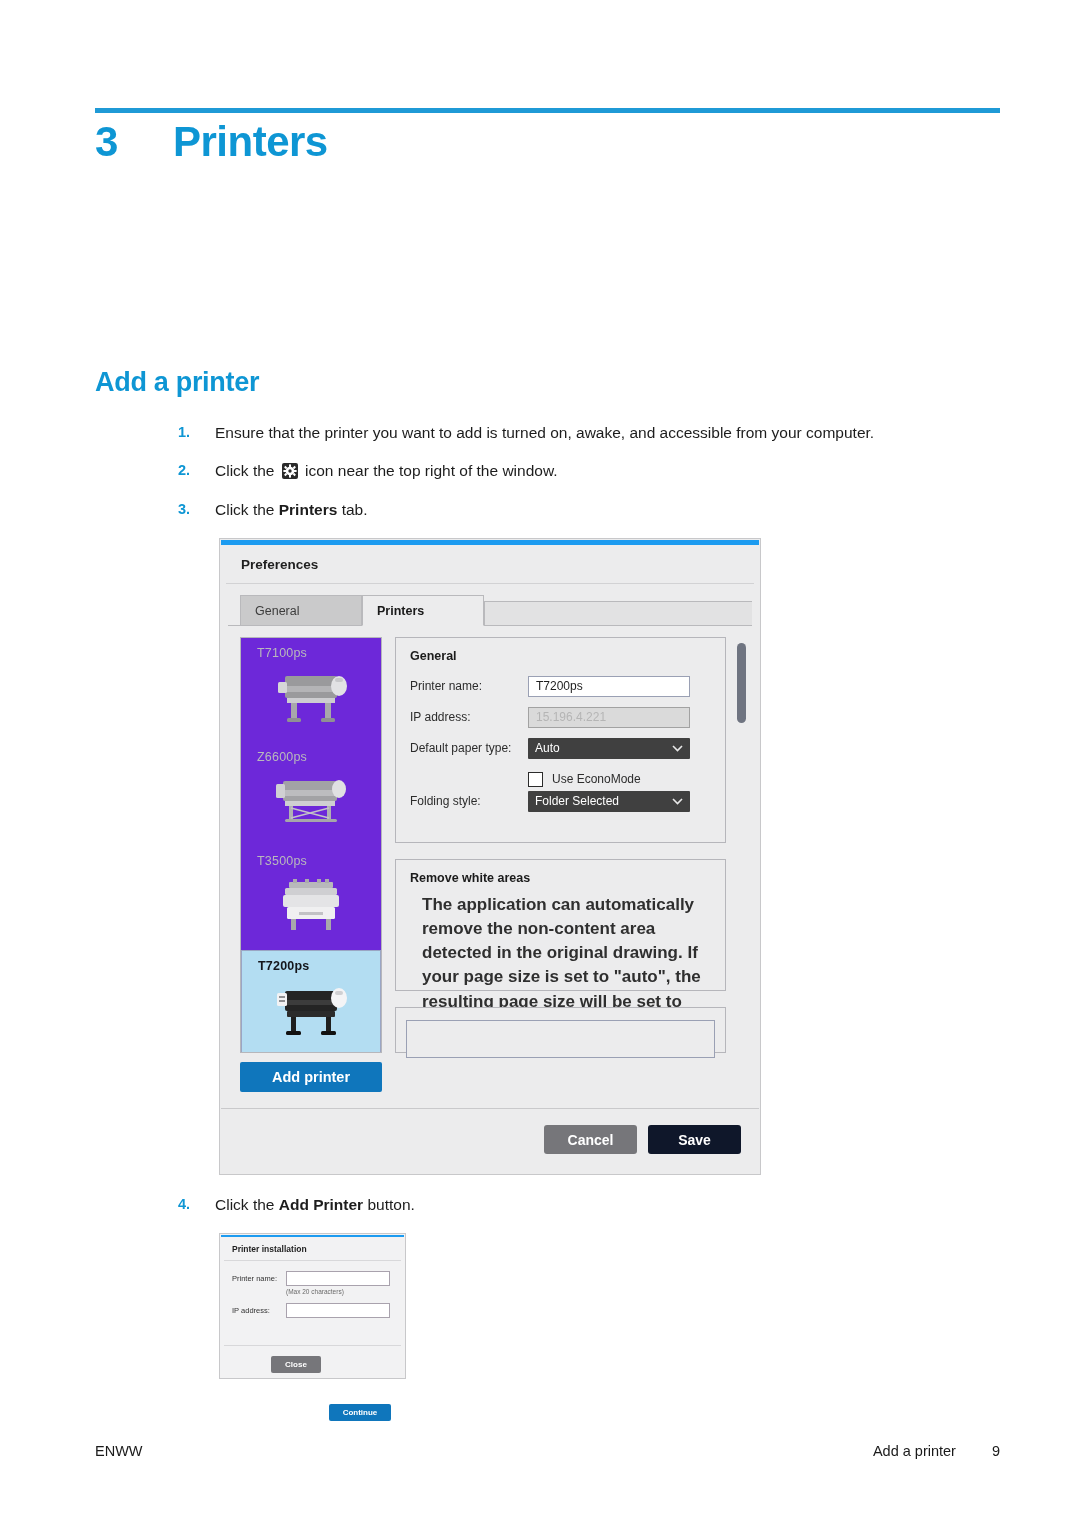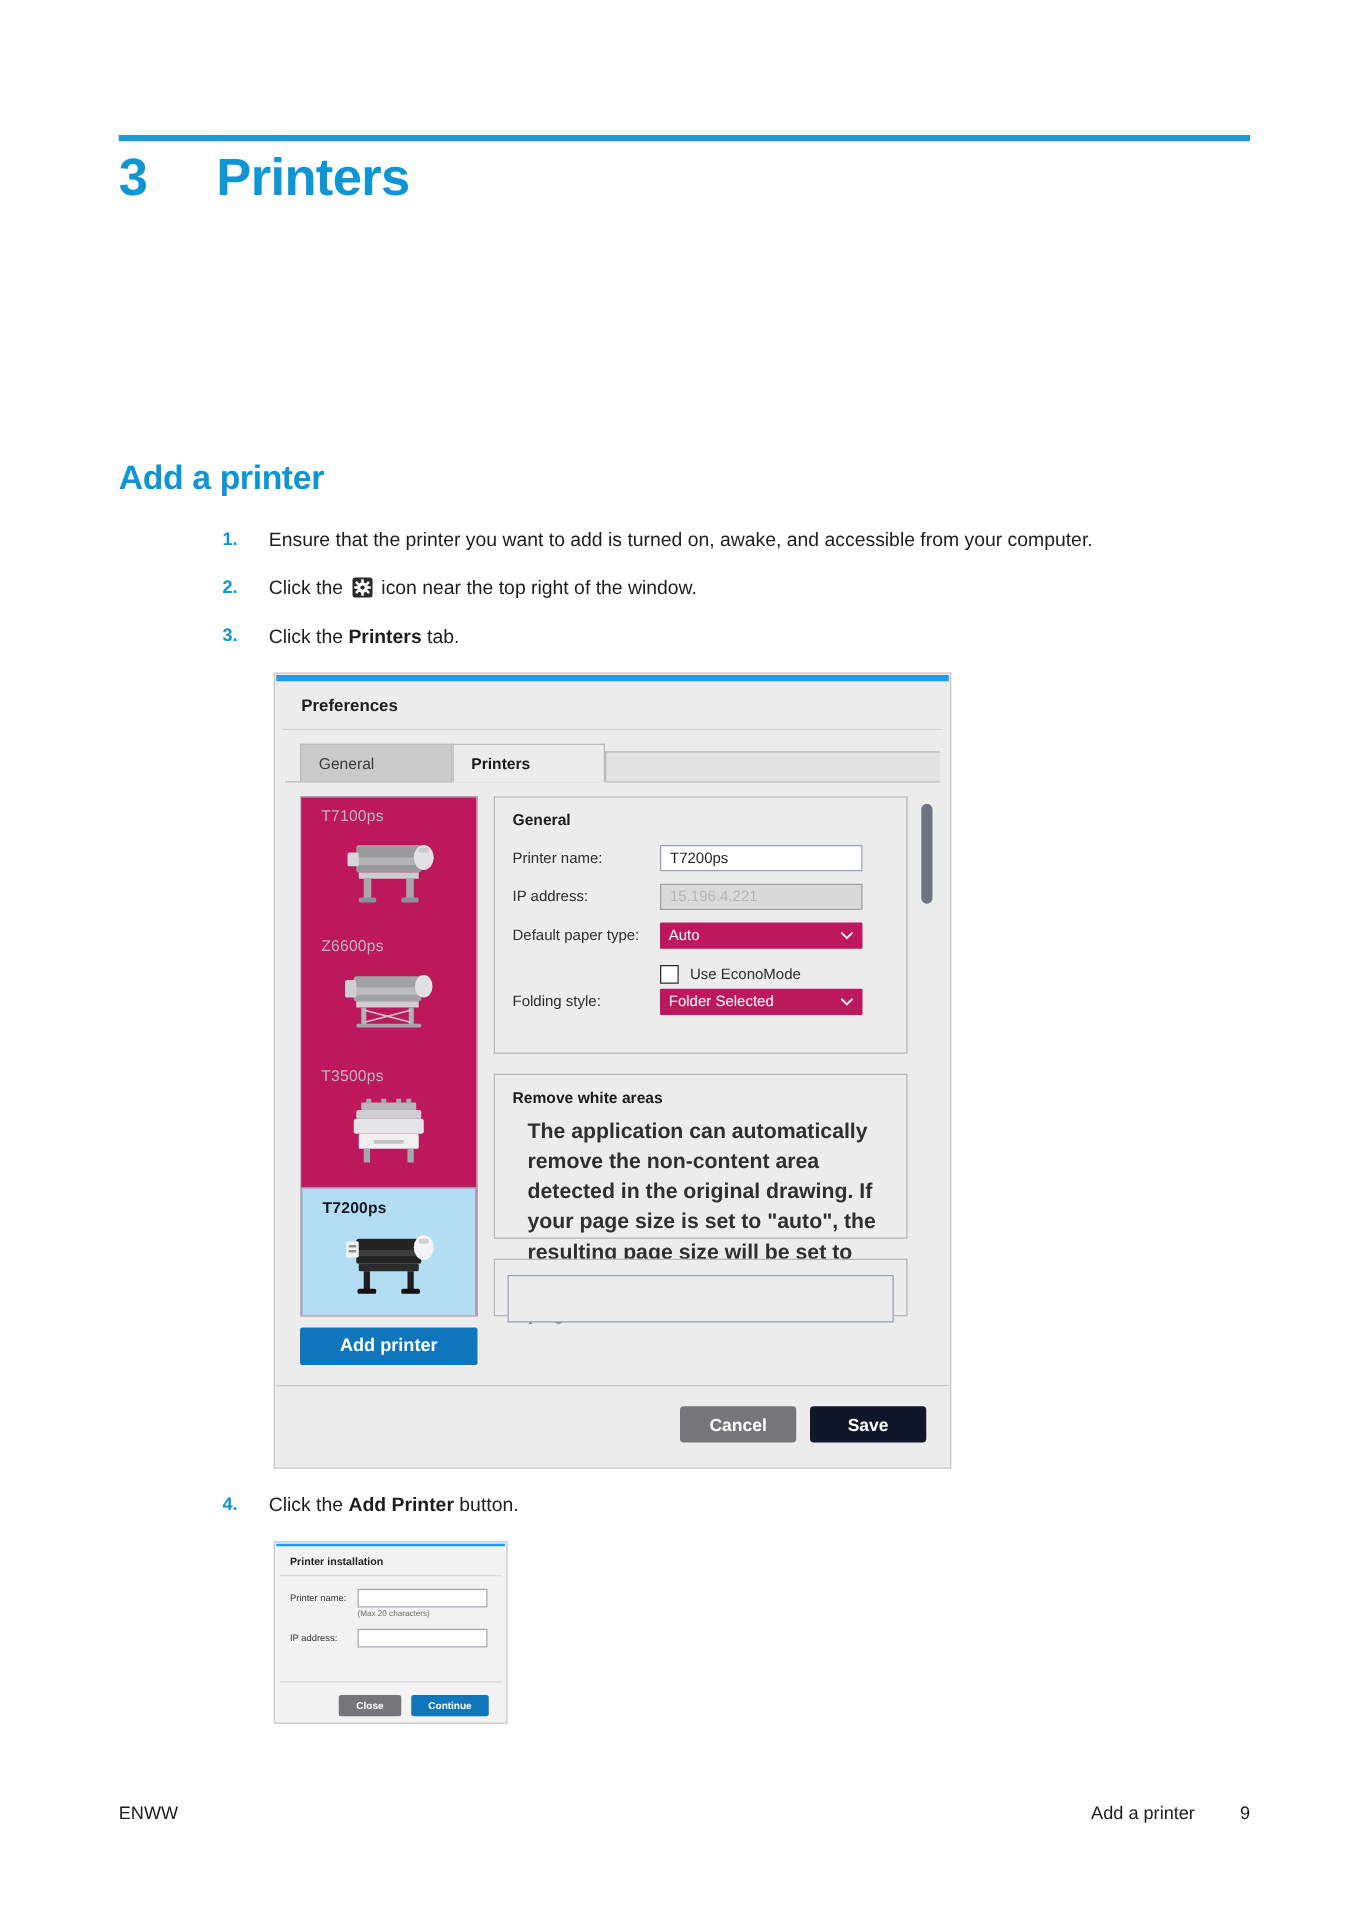--- a/index.html
+++ b/index.html
@@ -176,21 +176,21 @@
     overflow: hidden;
   }
 
   
   .printer-list {
     position: absolute;
     left: 0;
     top: 0;
     width: 142px;
     height: 416px;
-    background: #be185d;
+    background: #6d28d9;
     border: 1px solid #b6b6bb;
     box-sizing: border-box;
     overflow: hidden;
   }
   .printer-card {
     height: 104px;
     box-sizing: border-box;
     padding: 8px 0 0 0;
     position: relative;
   }
@@ -295,21 +295,21 @@
   }
   .field-input.readonly {
     background: #dadada;
     color: #b5b5b5;
     border: 1px solid #a2a2a2;
   }
   .field-select {
     width: 162px;
     height: 21px;
     box-sizing: border-box;
-    background: #be185d;
+    background: #404040;
     color: #ffffff;
     font-size: 12px;
     padding: 0 7px;
     line-height: 21px;
     position: relative;
     border-radius: 1px;
   }
   .field-select .chev {
     position: absolute;
     right: 7px;
@@ -428,21 +428,21 @@
     height: 17px;
     border: none;
     border-radius: 2px;
     font-size: 8px;
     font-weight: bold;
     color: #ffffff;
     cursor: pointer;
     font-family: "Liberation Sans", sans-serif;
   }
   .inst-close    { right: 84px; width: 50px; background: #76767a; }
-  .inst-continue { right: 14px; width: 62px; background: #0f76bc; }
+  .inst-continue { right: 14px; width: 62px; background: #0f76bc; margin-top: 48px; }
 
   
   .pg-footer {
     position: absolute;
     left: 95px;
     right: 80px;
     top: 1443px;
     display: flex;
     justify-content: space-between;
     align-items: flex-end;

